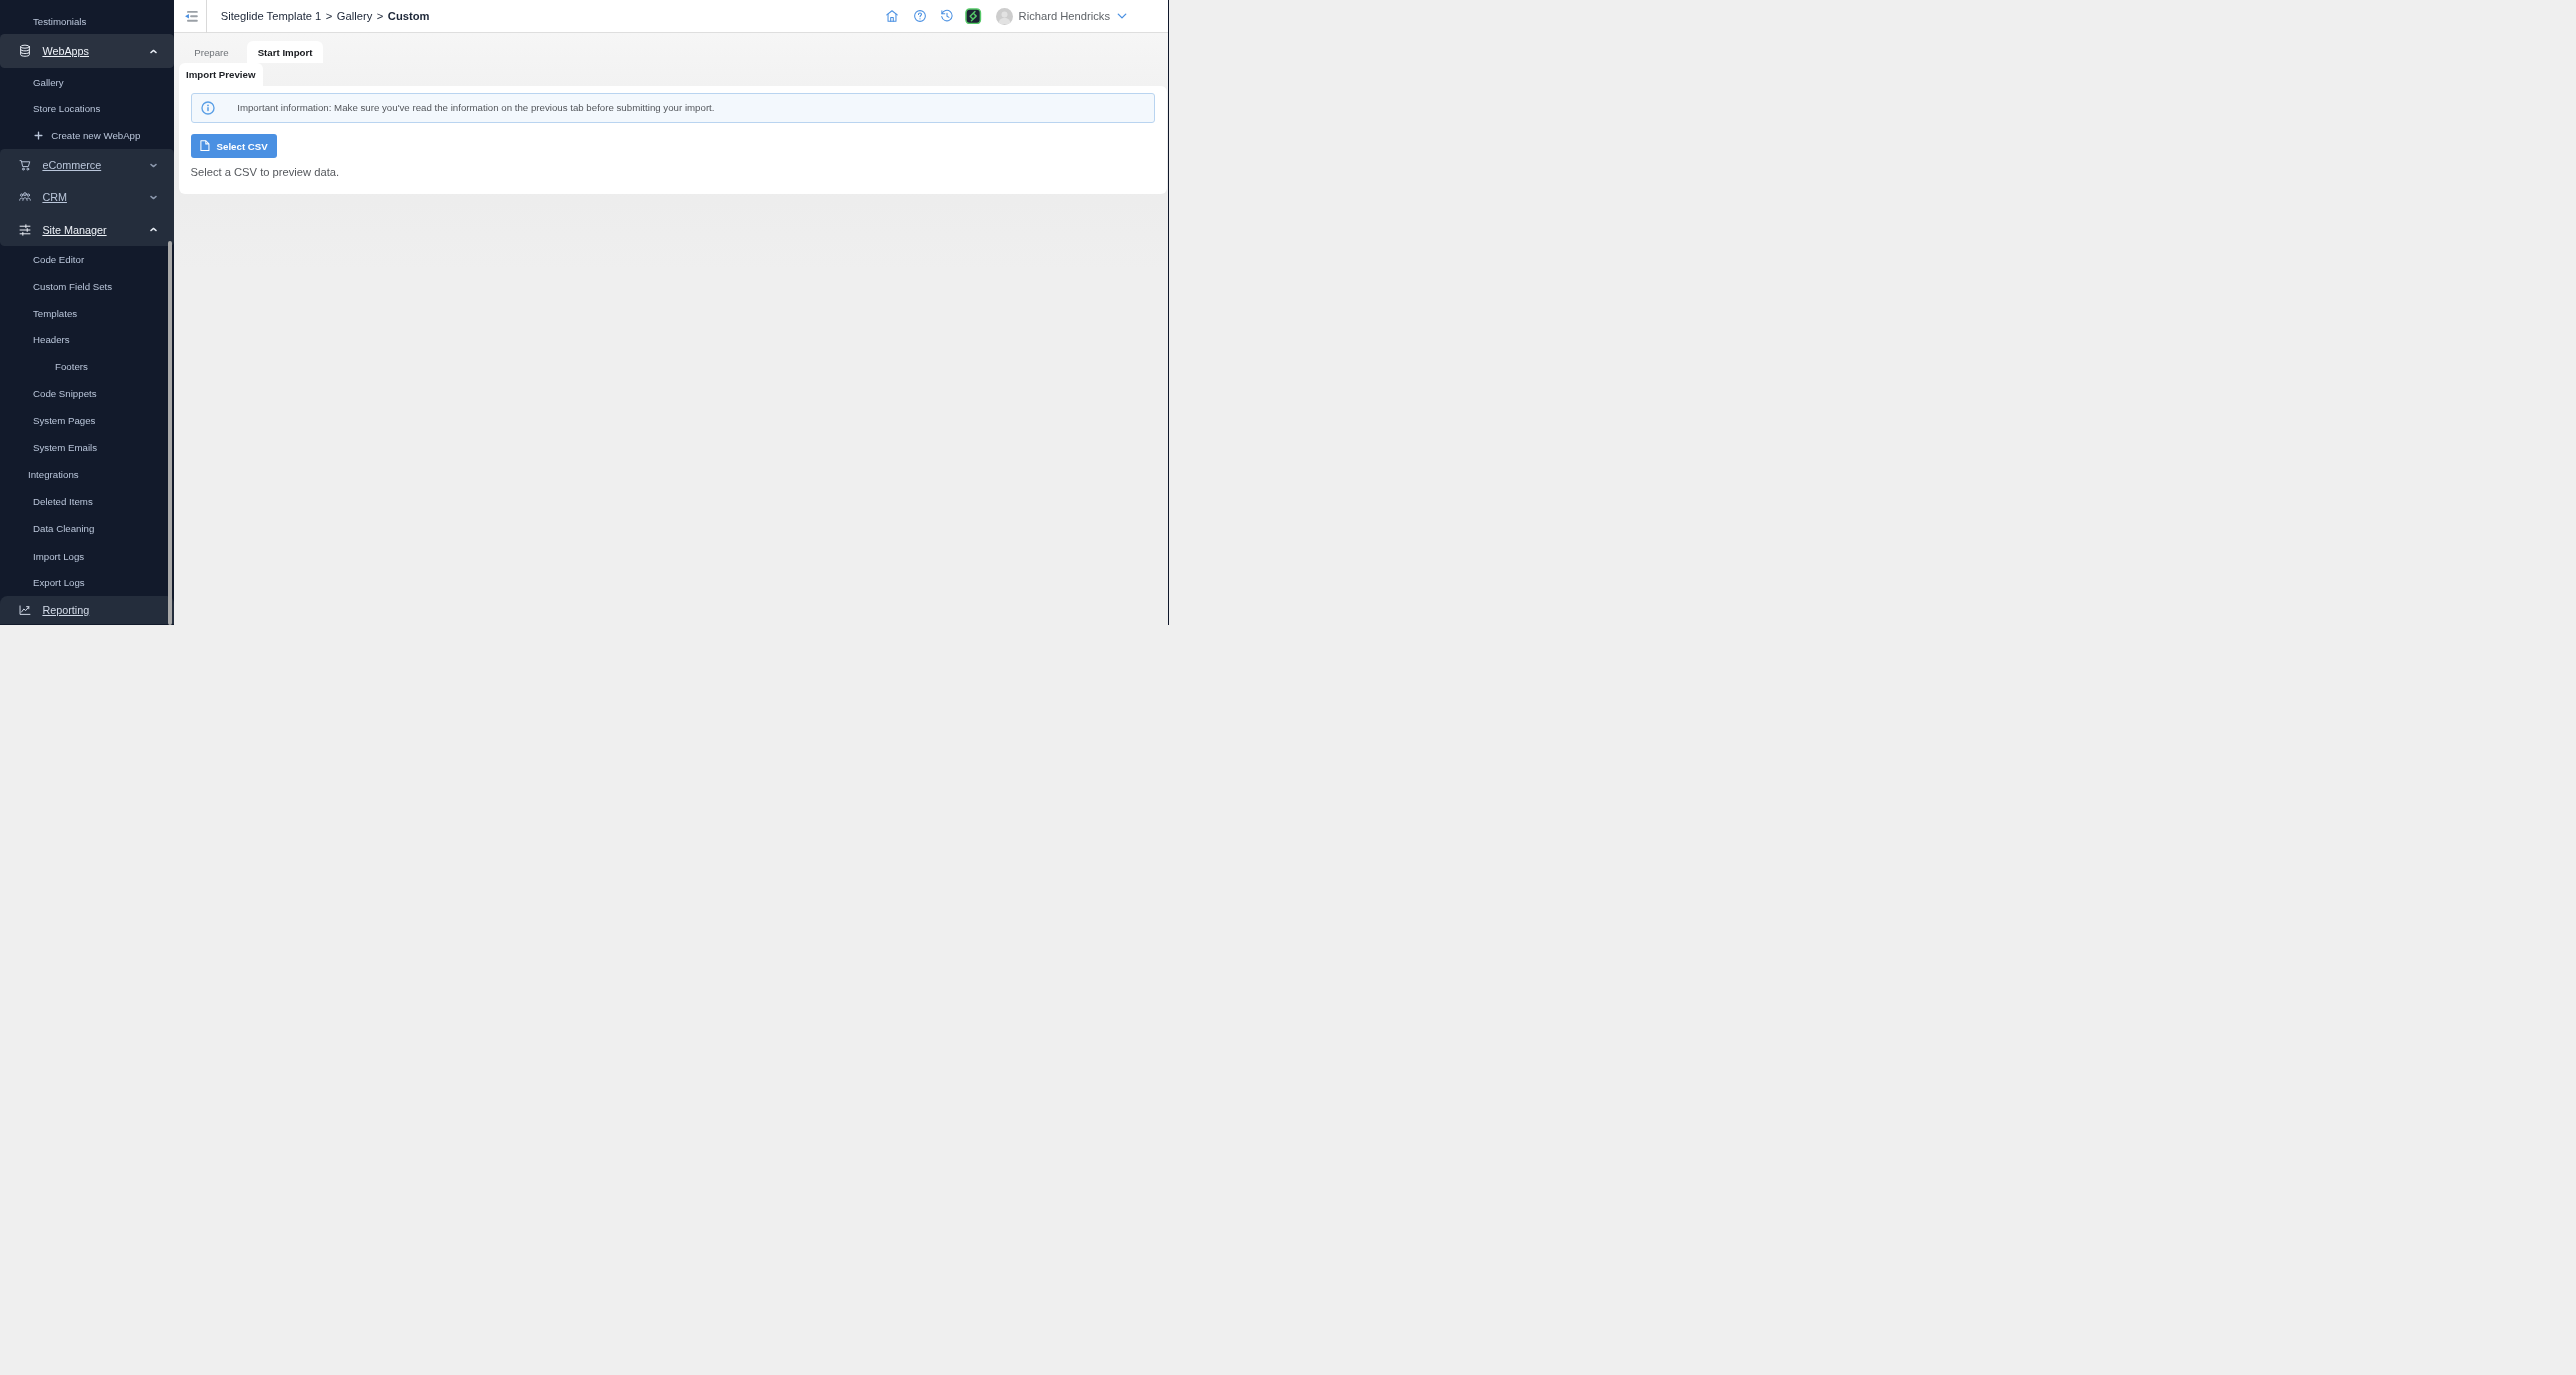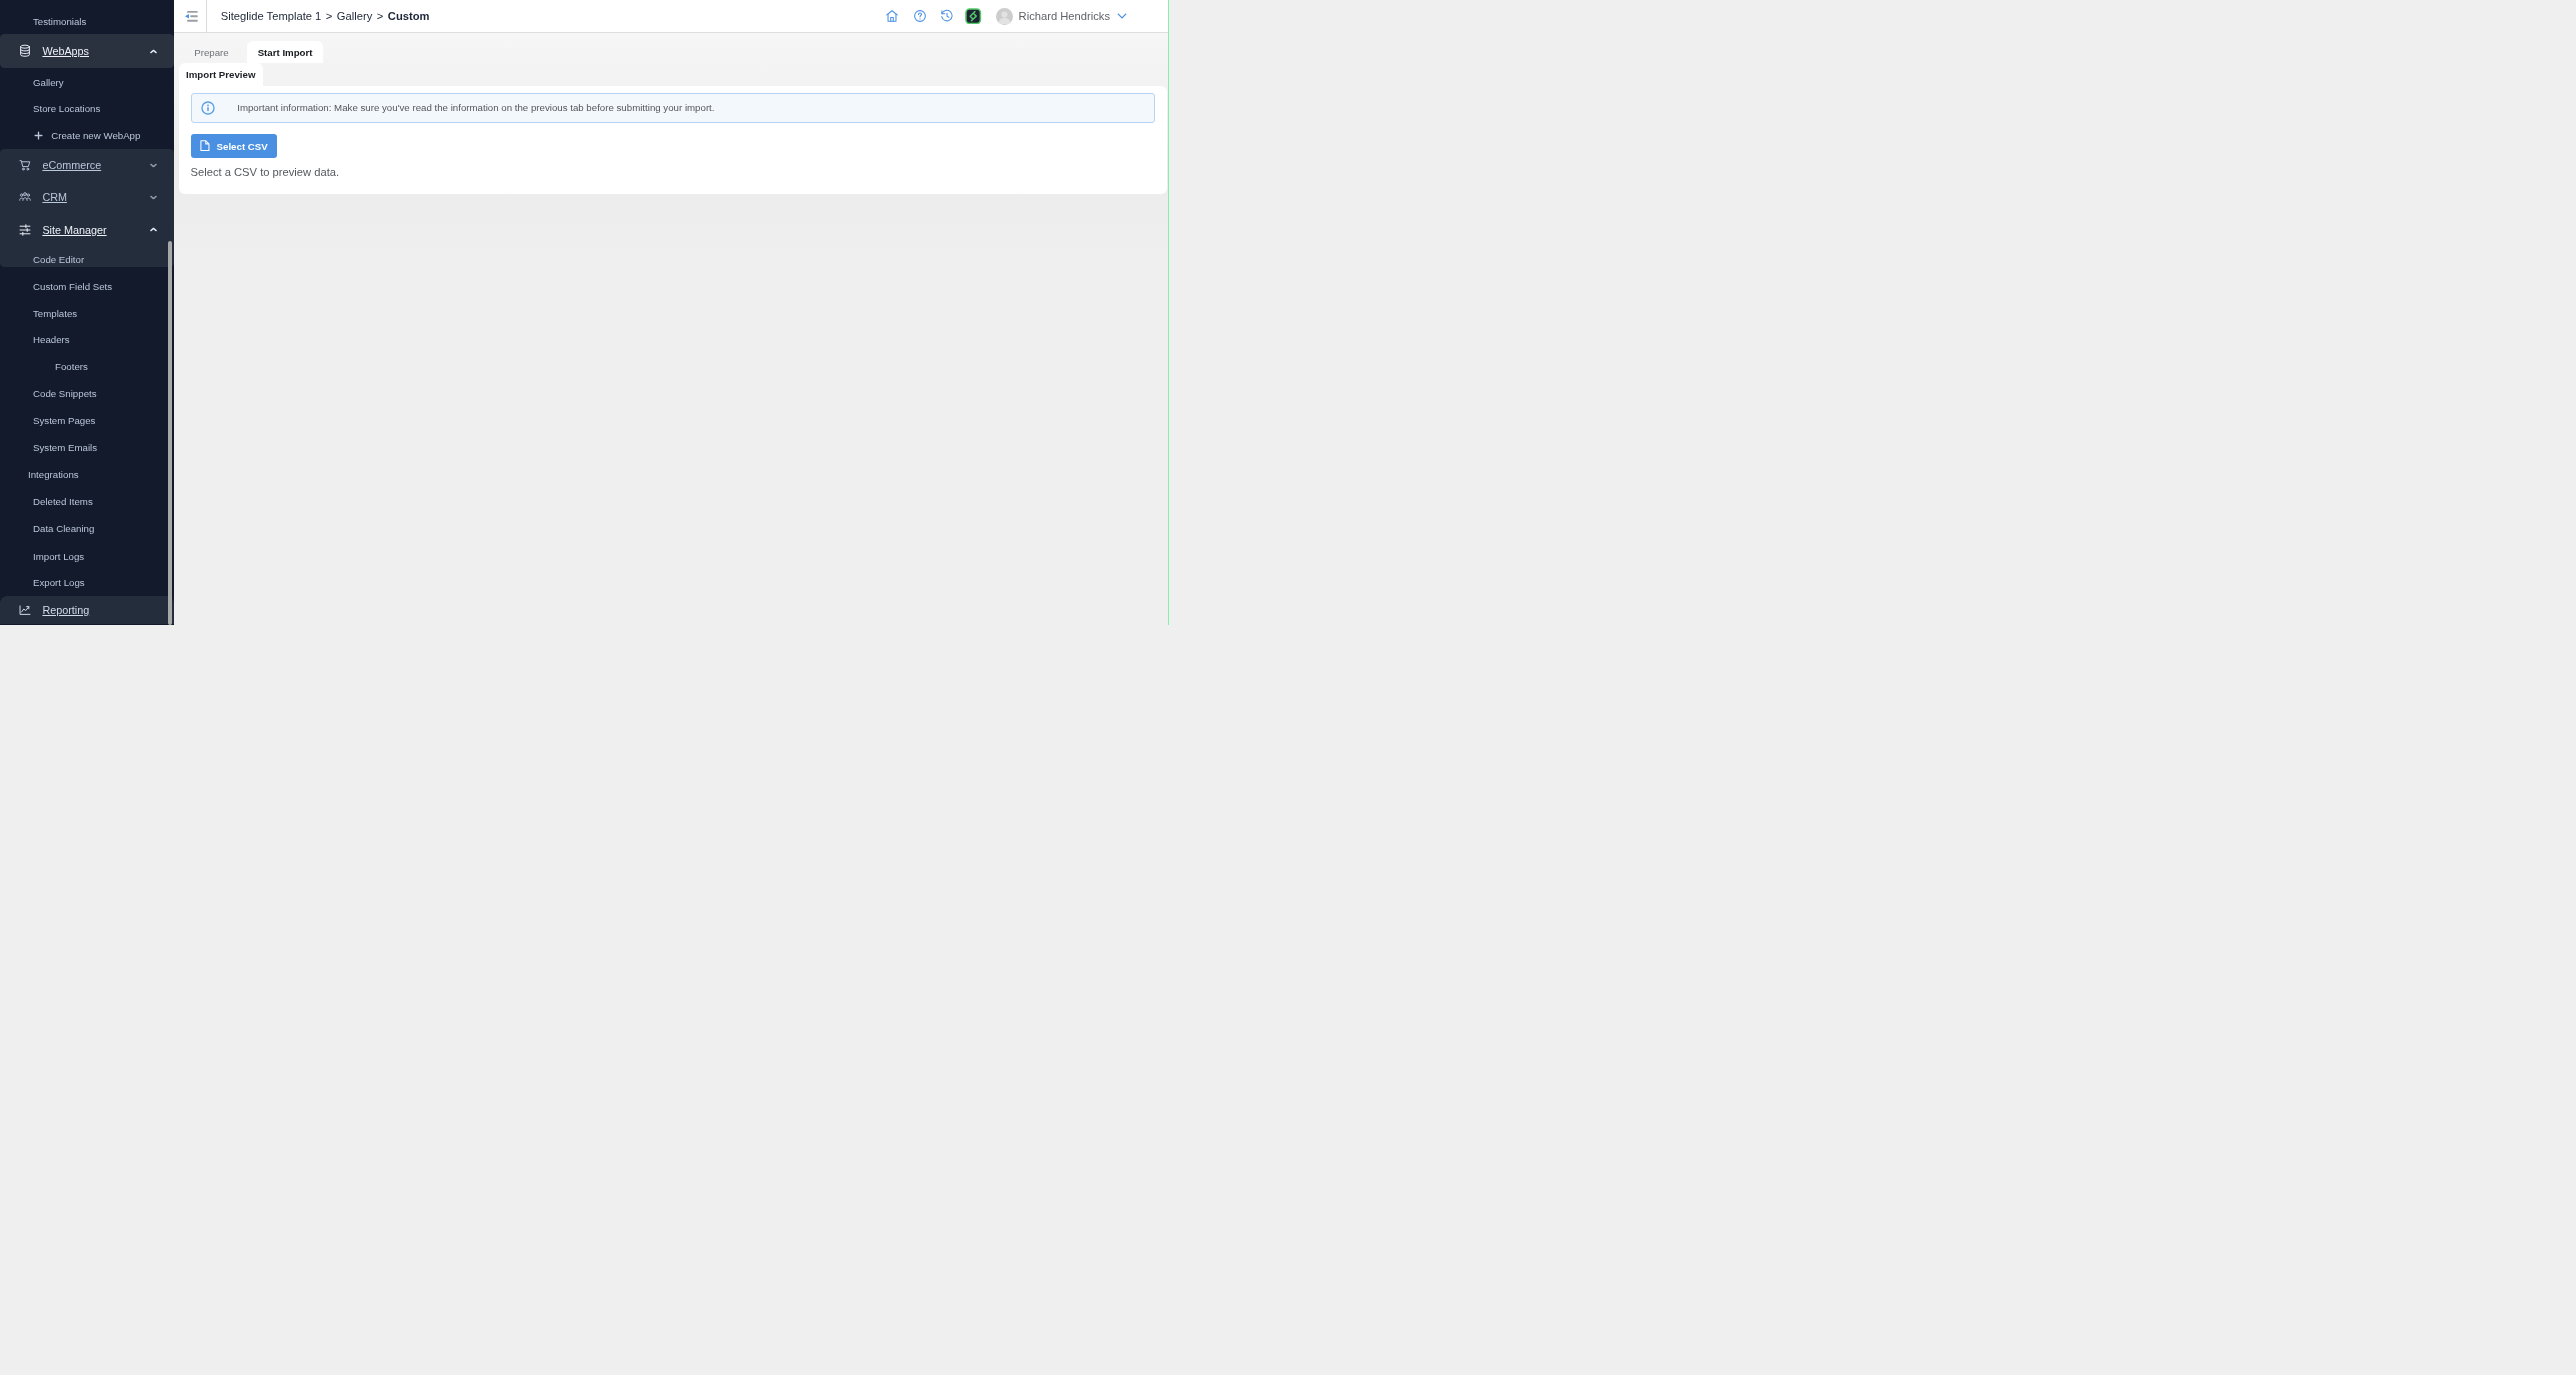--- a/index.html
+++ b/index.html
@@ -1,17 +1,17 @@
 <!DOCTYPE html>
 <html style="font-size:12px"><head>
 <meta charset="utf-8">
 <style>
   html,body{margin:0;padding:0;background:#efefef;}
   *{box-sizing:border-box;font-family:"Liberation Sans",sans-serif;}
-  .stage{position:relative;width:1169px;height:625px;overflow:hidden;background:#86efac;}
+  .stage{position:relative;width:1169px;height:625px;overflow:hidden;background:#0f172a;}
 
   
   .sidebar{position:absolute;left:0;top:0;width:174px;height:625px;background:#121a2b;overflow:hidden;}
   .sb-row{position:absolute;left:0;width:174px;display:flex;align-items:center;color:#bac6da;font-size:9.7px;cursor:pointer;}
   .sb-sub{padding-left:33px;height:27px;}
   .sb-group{height:34px;padding-left:18px;font-size:10.8px;}
   .sb-group .lbl{margin-left:10.4px;text-decoration:underline;}
   .sb-block{position:absolute;left:0;width:174px;background:#242d3c;border-radius:4.5px;}
   .chev{position:absolute;right:16.4px;}
   .wh{color:#eef2f8;font-weight:500;}
@@ -83,21 +83,21 @@
       <span>Store Locations</span>
     </div>
 
     <div class="sb-row" style="top:122px;height:27px;padding-left:34px;">
       <svg width="9" height="9" viewBox="0 0 12 12" fill="none" stroke="#bac6da" stroke-width="1.8" stroke-linecap="round">
           <path d="M6 1.5v9M1.5 6h9"></path>
         </svg>
       <span style="margin-left:8.2px;">Create new WebApp</span>
     </div>
 
-    <div class="sb-block" style="top:149px;height:118px;">
+    <div class="sb-block" style="top:149px;height:97px;">
       <div class="sb-row sb-group" style="top:0;height:32px;">
         <svg class="gicon" viewBox="0 0 24 24" fill="none" stroke="#b7c3d8" stroke-width="1.7" stroke-linecap="round" stroke-linejoin="round">
           <path d="M3.5 4.5h2.2l2.3 10.2h9.6l2.6-8.2H7"></path>
           <circle cx="9.2" cy="19" r="1.6"></circle>
             <circle cx="16.8" cy="19" r="1.6"></circle>
         </svg>
         <span class="lbl">eCommerce</span>
         <svg class="chev" width="9" height="9" viewBox="0 0 12 12" fill="none" stroke="#8d99ae" stroke-width="1.8" stroke-linecap="round" stroke-linejoin="round">
             <polyline points="2.5,4.5 6,7.5 9.5,4.5"></polyline>
           </svg>

